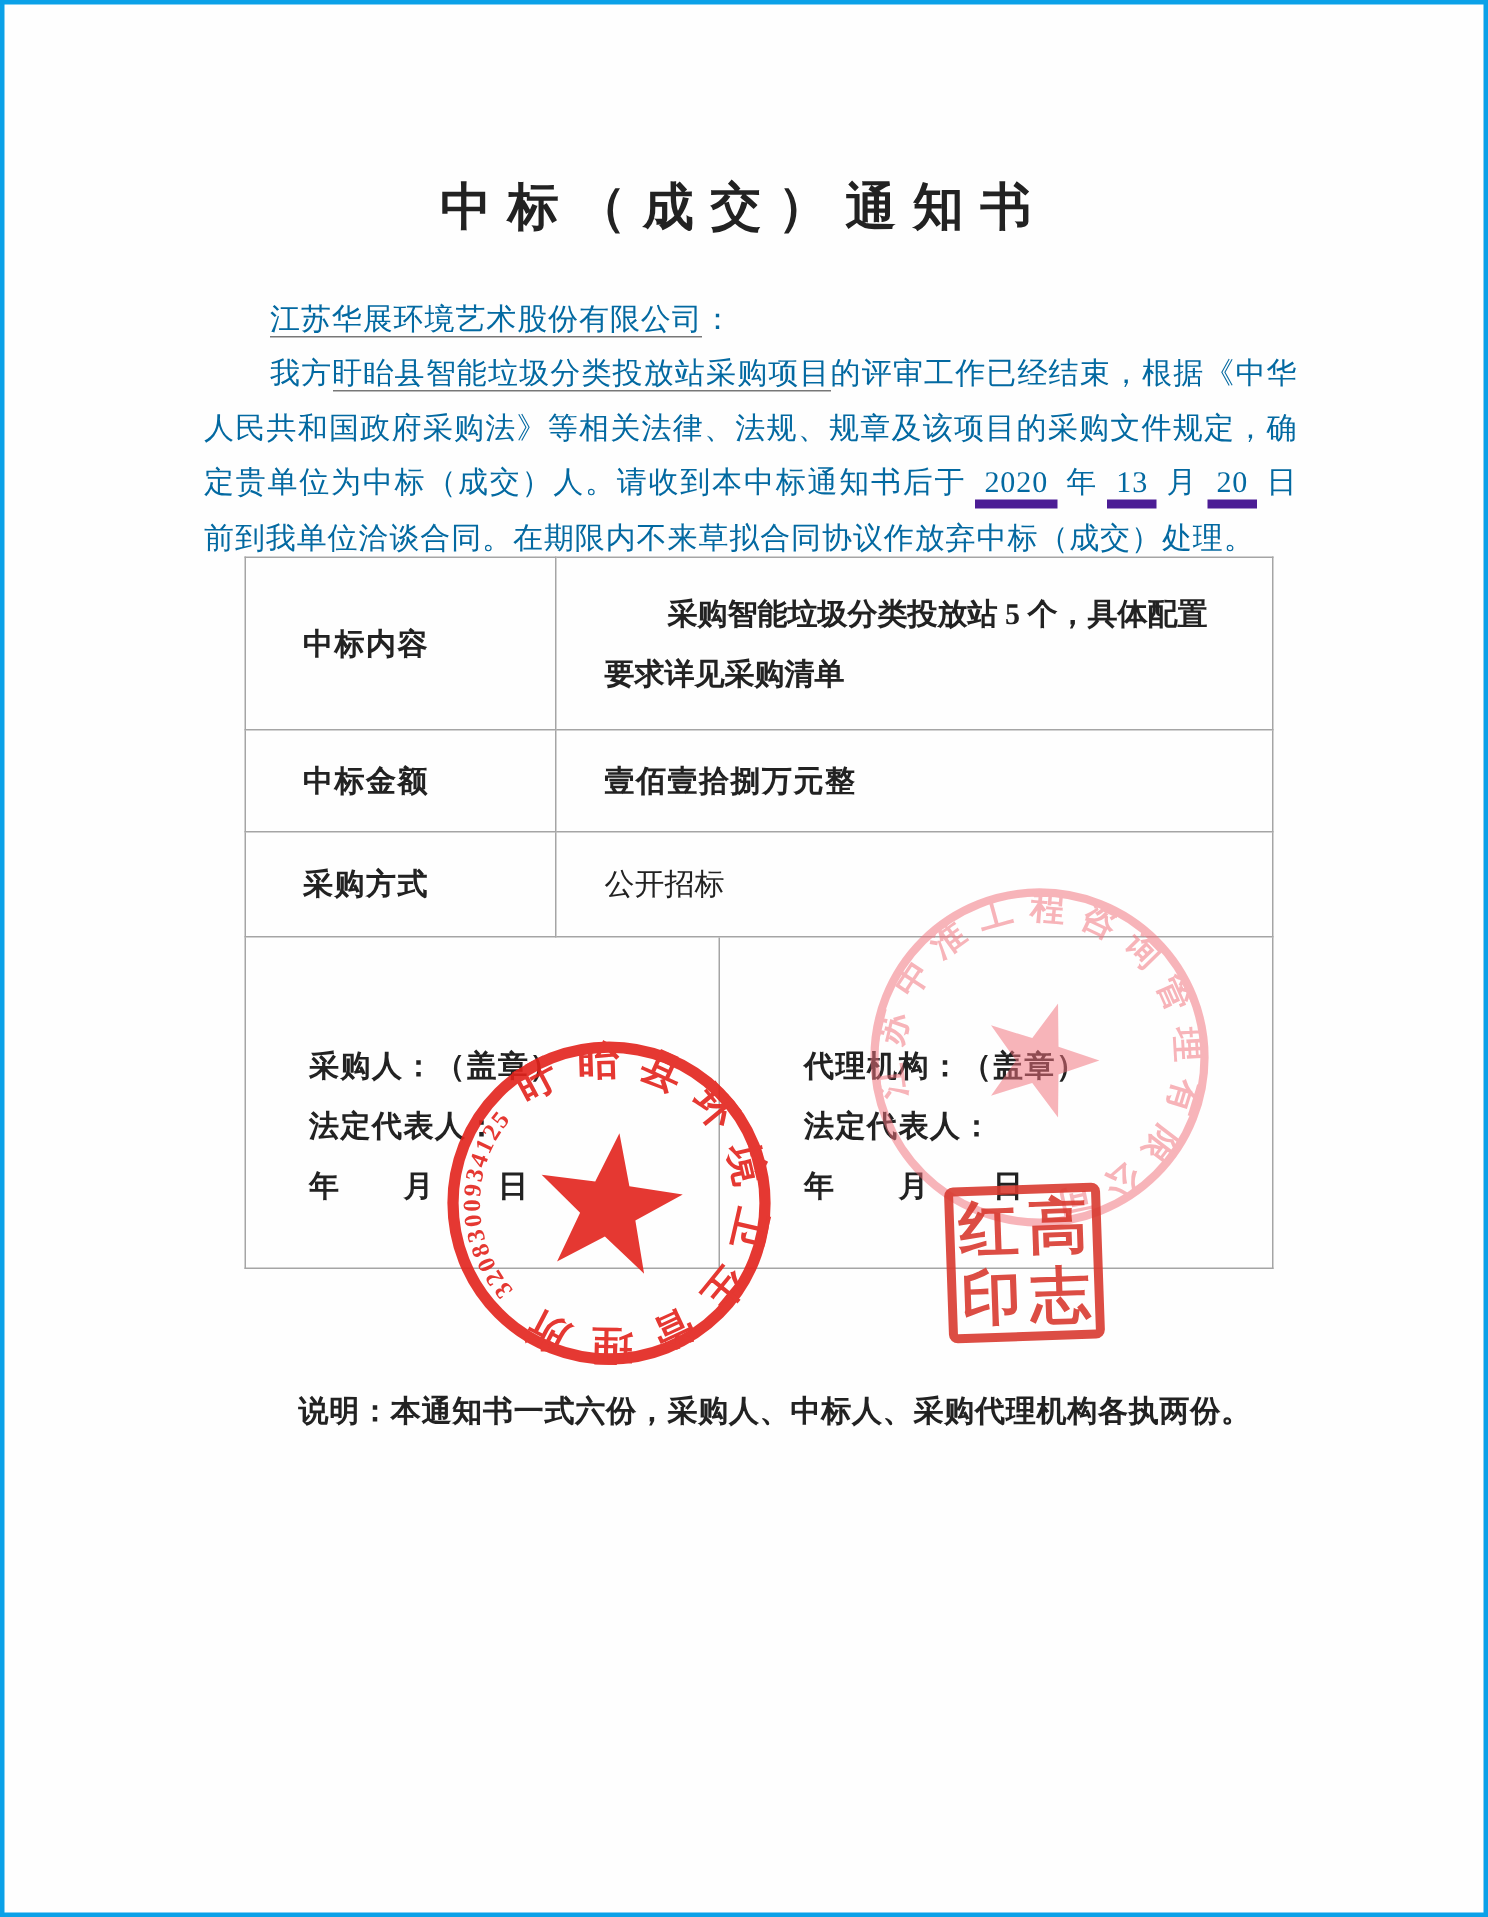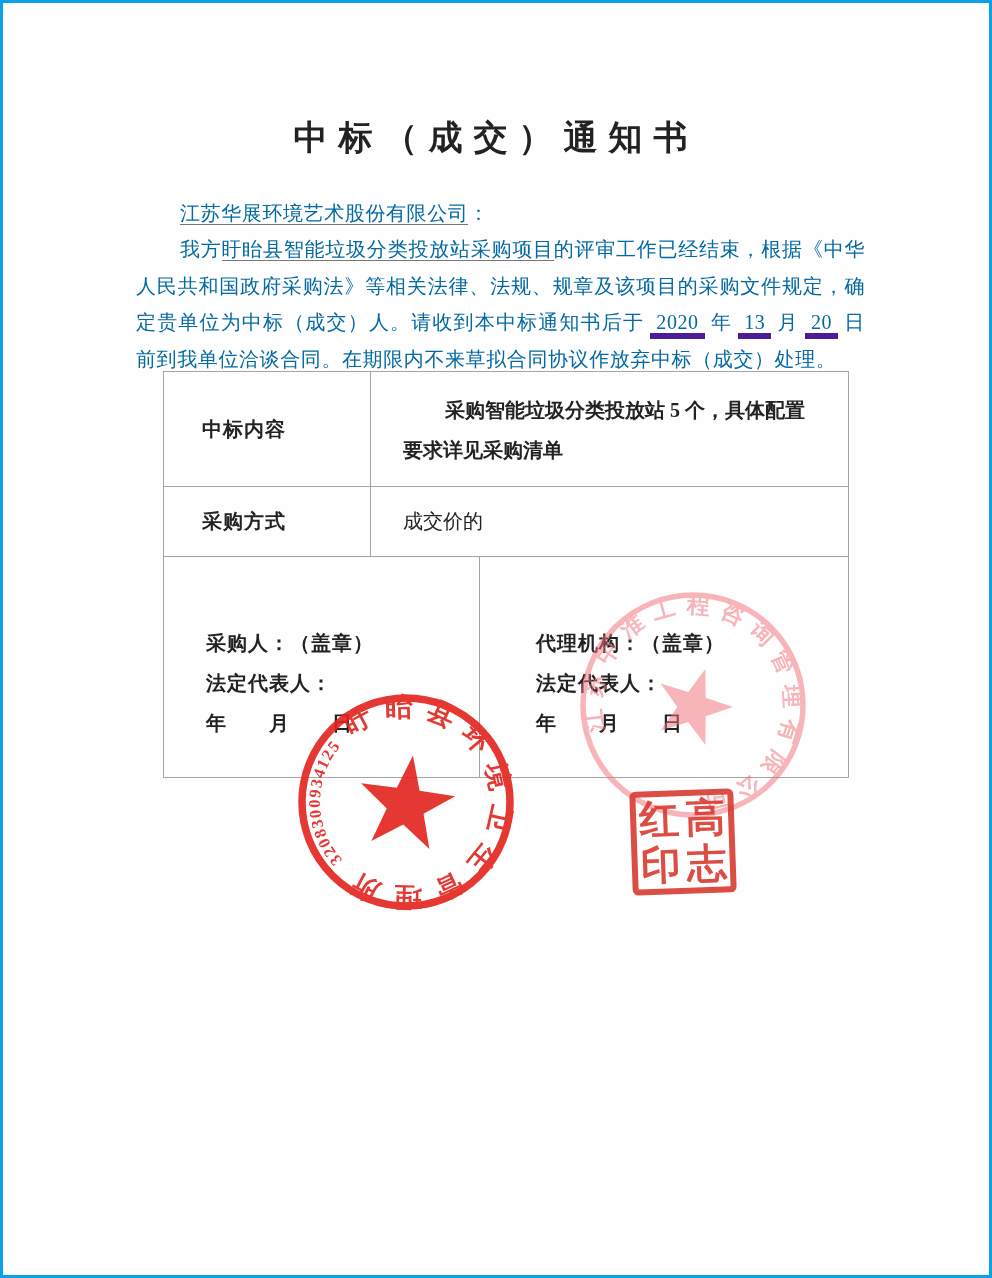--- a/index.html
+++ b/index.html
@@ -68,40 +68,45 @@
     <p><span>我方</span><span class="uline">盱眙县智能垃圾分类投放站采购项目</span><span>的评审工作已经结束，根据《中华人民共和国政府采购法》等相关法律、法规、规章及该项目的采购文件规定，确定贵单位为中标（成交）人。请收到本中标通知书后于</span> <span class="blank">2020</span> <span>年</span> <span class="blank">13</span> <span>月</span> <span class="blank">20</span> <span>日前到我单位洽谈合同。在期限内不来草拟合同协议作放弃中标（成交）处理。</span></p>
   </div>
 
   <div class="tablewrap">
     <table class="award">
       <tbody>
           <tr class="r1">
         <td class="lbl">中标内容</td>
         <td class="val">采购智能垃圾分类投放站 5 个，具体配置要求详见采购清单</td>
       </tr>
+      <tr class="r2">
+        <td class="lbl">中标金额</td>
+        <td class="val">壹佰壹拾捌万元整</td>
+      </tr>
       <tr class="r3">
         <td class="lbl">采购方式</td>
-        <td class="val">成交价的</td>
+        <td class="val">公开招标</td>
       </tr>
     </tbody>
       </table>
     <div class="sigrow">
       <div class="sigcell sigL">
         <div class="ln">采购人：（盖章）</div>
         <div class="ln">法定代表人：</div>
         <div class="ln">年　　月　　日</div>
       </div>
       <div class="sigcell sigR">
         <div class="ln">代理机构：（盖章）</div>
         <div class="ln">法定代表人：</div>
         <div class="ln">年　　月　　日</div>
       </div>
     </div>
   </div>
 
+  <div class="note">说明：本通知书一式六份，采购人、中标人、采购代理机构各执两份。</div>
 
   <svg class="stamp" style="left:565px;top:577px;opacity:0.52;" width="250" height="250" viewBox="0 0 250 250">
     <g fill="#f2717c" stroke="#f2717c">
       <circle cx="125" cy="125" r="110" fill="none" stroke-width="5.5"></circle>
       <polygon stroke="none" transform="translate(125,127) rotate(18)" points="0,-40 -9.2,-12.7 -38,-12.3 -14.9,4.9 -23.5,32.3 0,15.7 23.5,32.3 14.9,4.9 38,-12.3 9.2,-12.7"></polygon>
       <defs>
         <path id="agencyArc" d="M38.5,156.5 A92,92 0 1 1 109,215.6" fill="none"></path>
       </defs>
       <text font-size="23" font-weight="700" stroke="none" letter-spacing="6">
         <textPath href="#agencyArc" startOffset="6" textLength="455" lengthAdjust="spacing">江苏中淮工程咨询管理有限公司</textPath>

